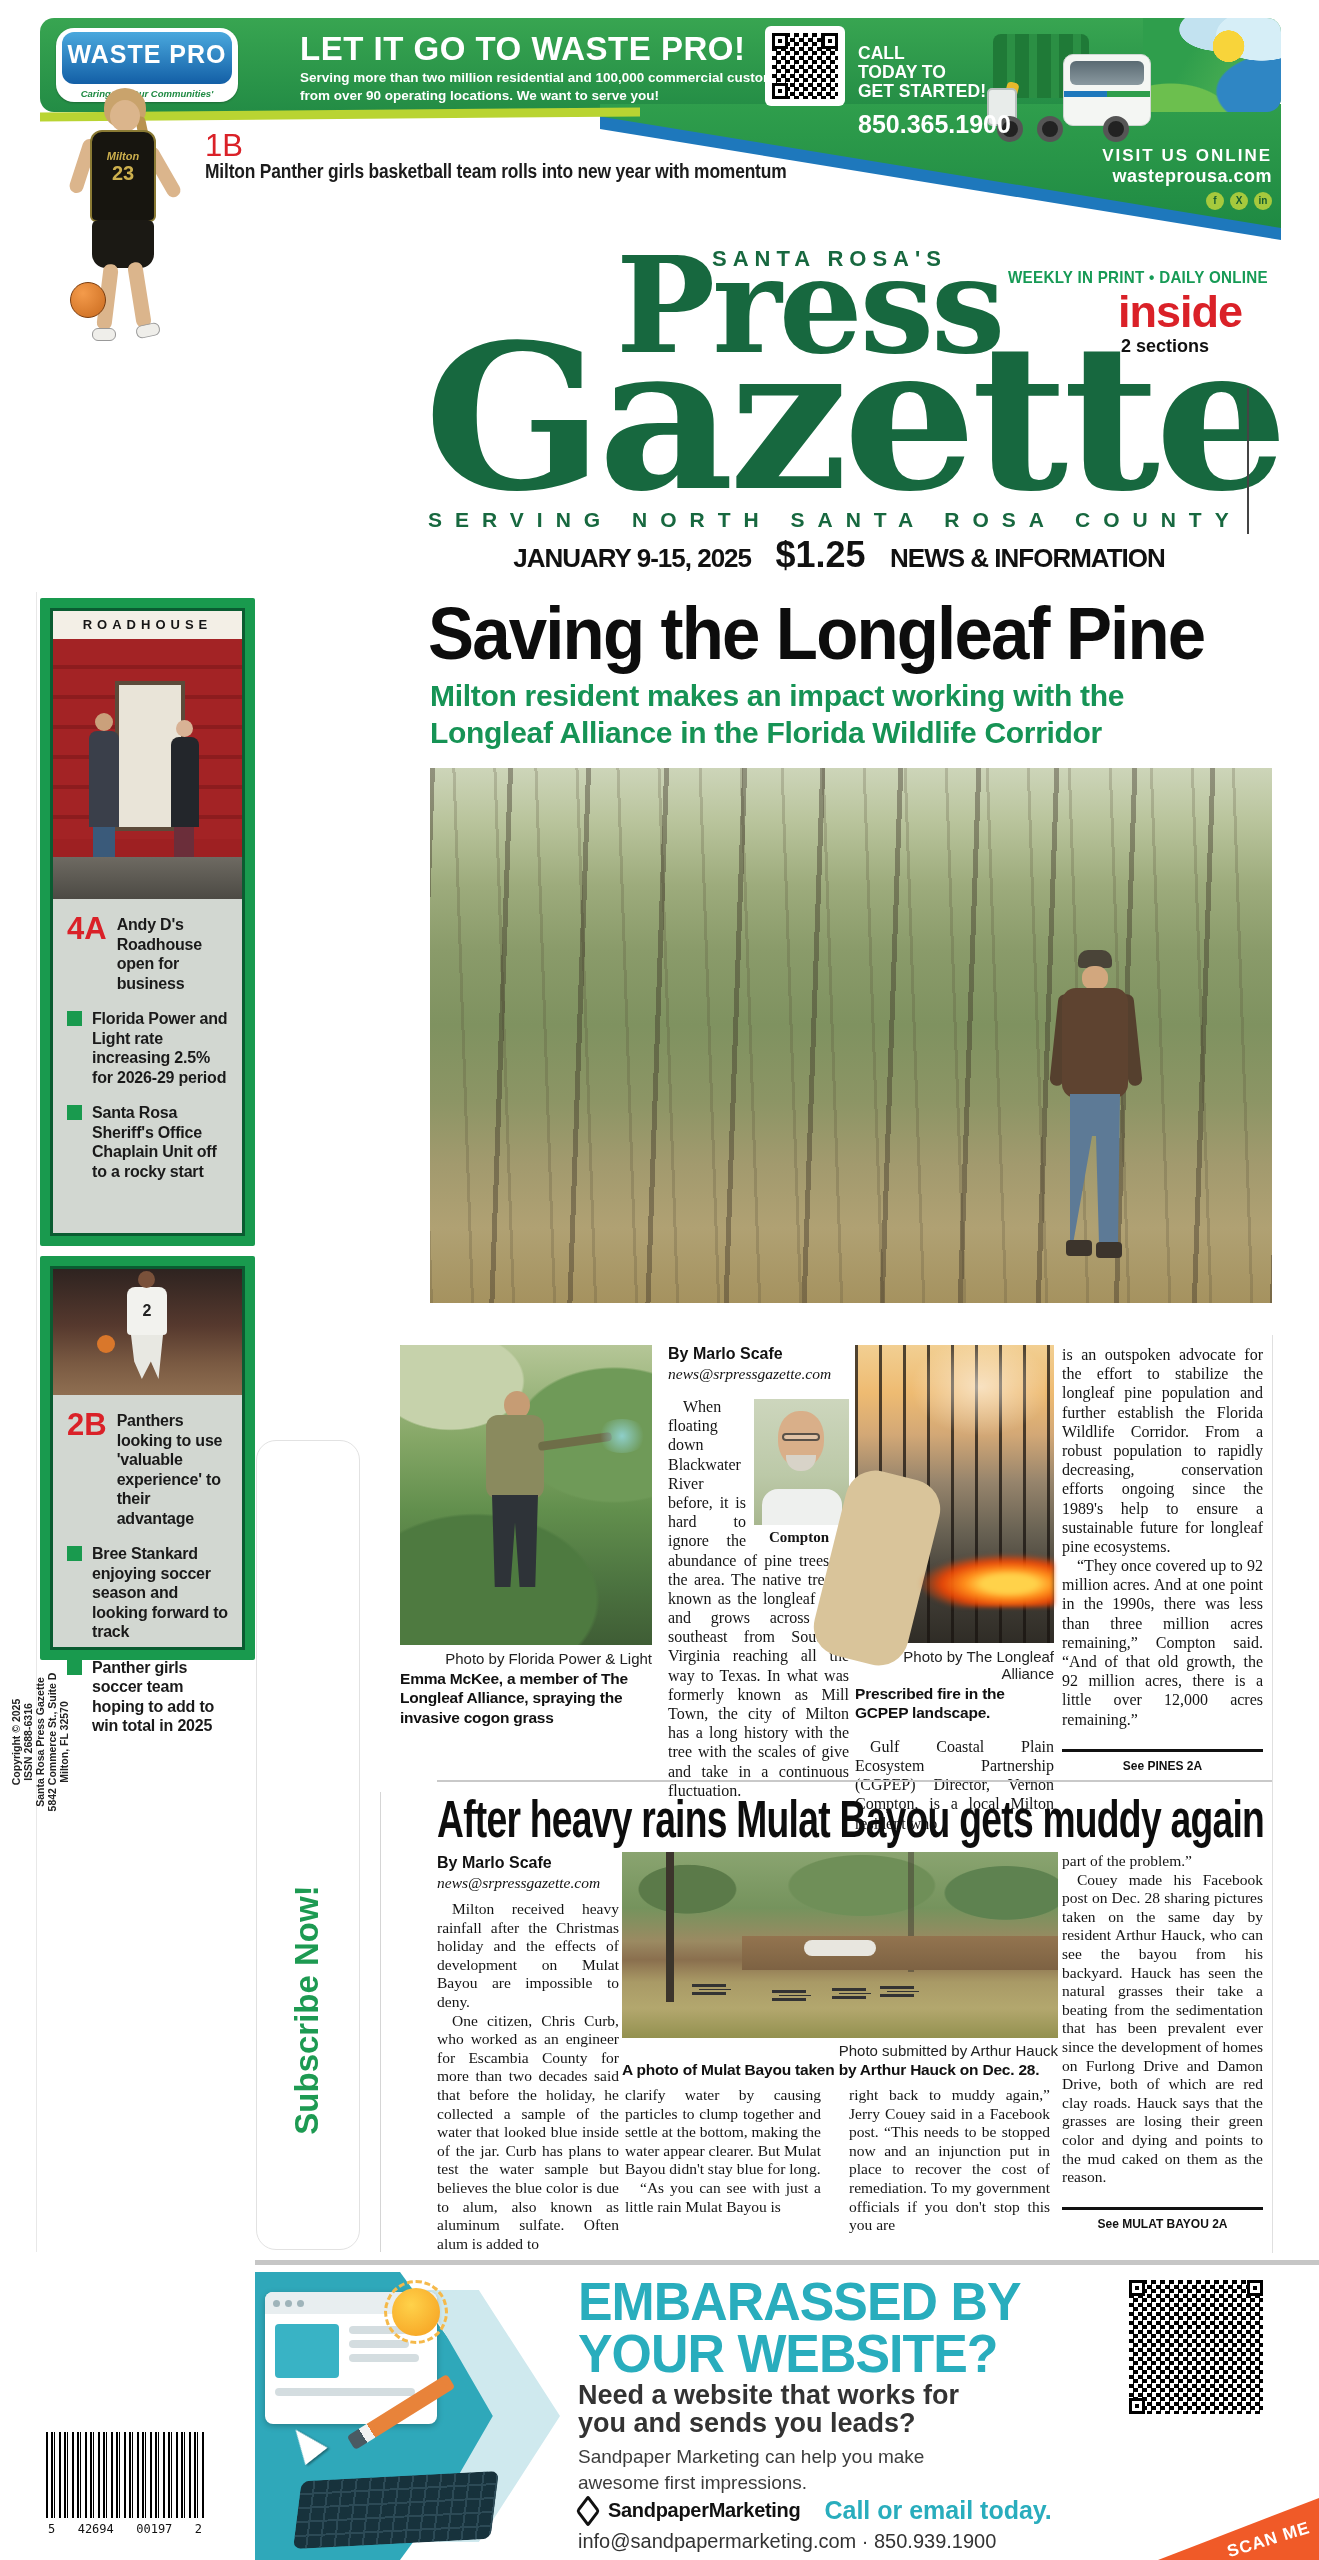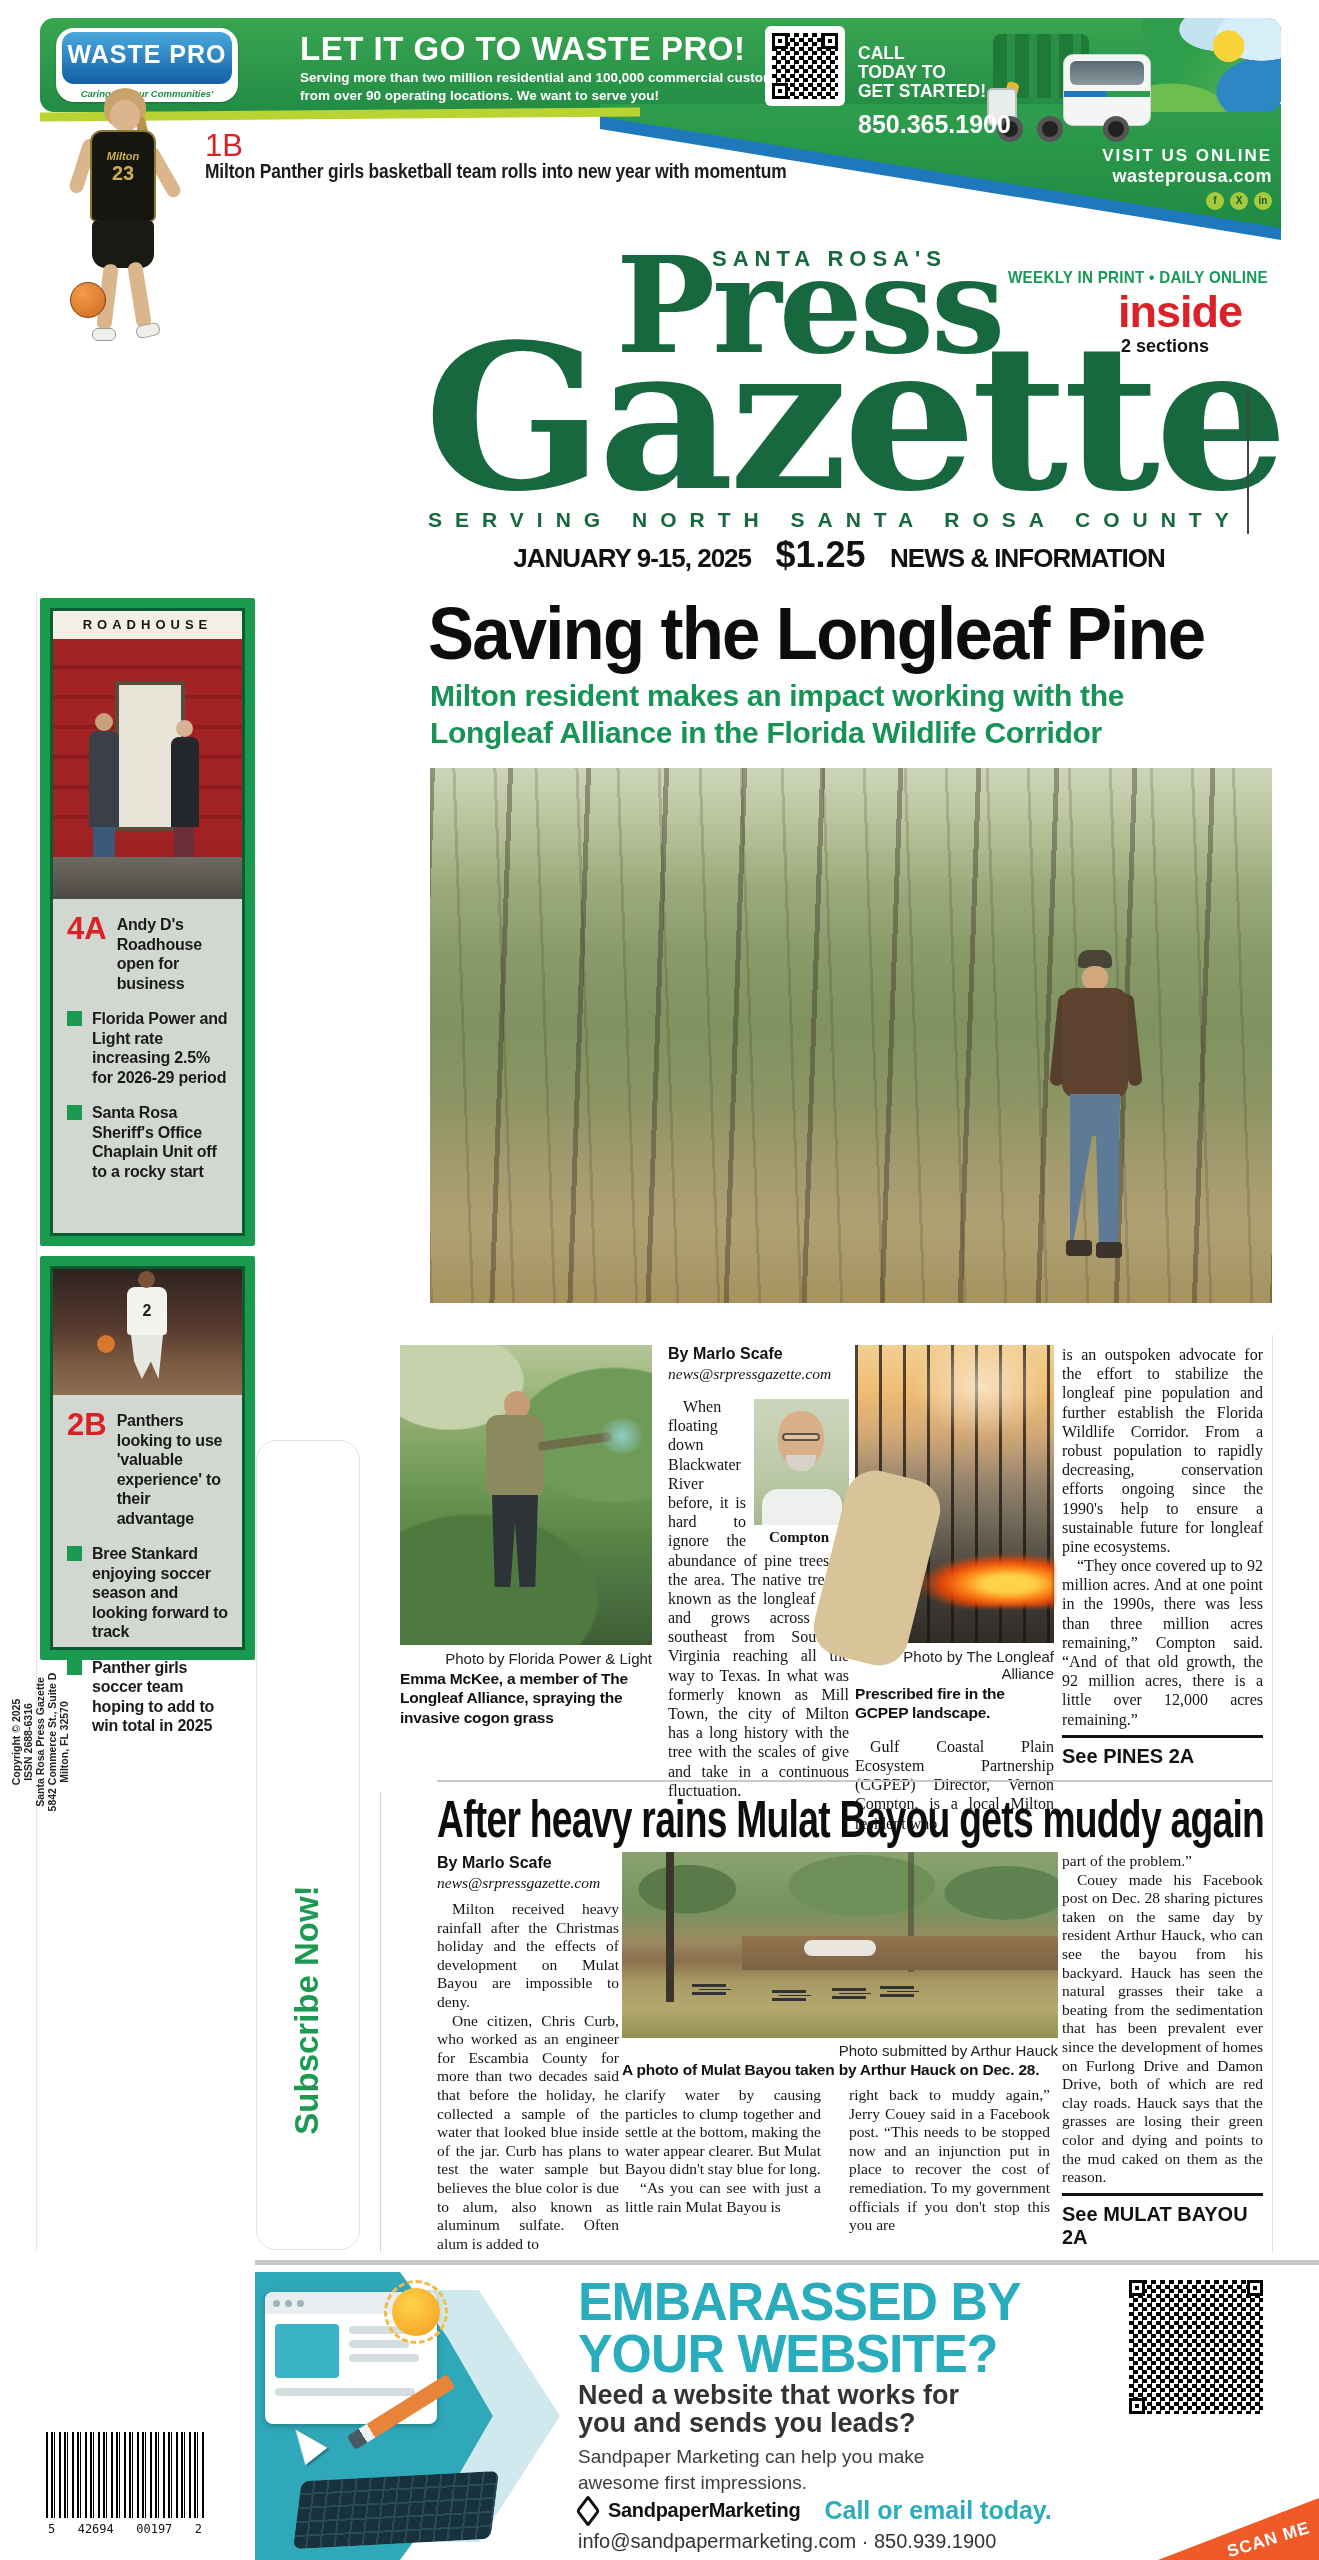--- a/index.html
+++ b/index.html
@@ -197,21 +197,21 @@
   .hs-label{font-weight:700;font-size:15px;margin-top:3px;}
   .fire-photo{position:relative;width:199px;height:298px;
     background:
      repeating-linear-gradient(90deg,rgba(25,20,16,.75) 0 3px,transparent 3px 24px),
      linear-gradient(180deg,#f2cf92 0%,#eebb72 16%,#d3a876 30%,#96846c 46%,#6a6354 62%,#46423a 78%,#2f2c26 100%);}
   .fire-road{position:absolute;left:-26px;bottom:-20px;width:96px;height:190px;background:#d9c49a;transform:rotate(14deg);border-radius:30px;}
   .fire-band{position:absolute;right:0;bottom:36px;width:150px;height:58px;filter:blur(2px);
     background:radial-gradient(90px 30px at 70% 60%,#ffd24a 0 30%,#ff8c1a 50%,rgba(255,70,0,.85) 75%,rgba(120,30,0,0));}
   .fire-smoke{position:absolute;left:30px;top:0;width:160px;height:140px;
     background:radial-gradient(100px 70px at 60% 30%,rgba(255,255,255,.55),rgba(255,255,255,0) 70%);}
-  .jump{border-top:3px solid #111;margin-top:6px;padding-top:7px;text-align:left;font-weight:800;font-size:20px;}
+  .jump{border-top:3px solid #111;margin-top:20px;padding-top:7px;text-align:center;font-weight:800;font-size:12px;}
 
   
   .hr1{left:437px;top:1780px;width:836px;height:2px;background:#c9c9c9;}
   .vline-l{left:380px;top:1792px;width:1px;height:460px;background:#d5d5d5;}
   .vline-r{left:1272px;top:1335px;width:1px;height:918px;background:#e0e0e0;}
   .s2-headline{left:437px;top:1790px;font-weight:800;font-size:51px;letter-spacing:-1px;color:#0d0d0d;
     transform:scaleX(.73);transform-origin:left top;white-space:nowrap;}
   .s2-by{left:437px;top:1854px;width:190px;}
   .s2-photo{left:622px;top:1852px;width:436px;height:186px;
     background:
@@ -480,21 +480,21 @@
       <div class="fire-smoke"></div>
       <div class="fire-road"></div>
       <div class="fire-band"></div>
     </div>
     <div class="credit cap-credit">Photo by The Longleaf Alliance</div>
     <div class="cap-text">Prescribed fire in the GCPEP landscape.</div>
     <p class="bt first indent">Gulf Coastal Plain Ecosystem Partnership (CGPEP) Director, Vernon Compton, is a local Milton resident who</p>
   </div>
 
   <div class="col s1c4">
-    <p class="bt">is an outspoken advocate for the effort to stabilize the longleaf pine population and further establish the Florida Wildlife Corridor. From a robust population to rapidly decreasing, conservation efforts ongoing since the 1990's help to ensure a sustainable future for longleaf pine ecosystems.</p>
+    <p class="bt">is an outspoken advocate for the effort to stabilize the longleaf pine population and further establish the Florida Wildlife Corridor. From a robust population to rapidly decreasing, conservation efforts ongoing since the 1989's help to ensure a sustainable future for longleaf pine ecosystems.</p>
     <p class="bt indent">“They once covered up to 92 million acres. And at one point in the 1990s, there was less than three million acres remaining,” Compton said. “And of that old growth, the 92 million acres, there is a little over 12,000 acres remaining.”</p>
     <div class="jump">See PINES 2A</div>
   </div>
 
   <div class="abs hr1"></div>
   <div class="abs vline-l"></div>
   <div class="abs vline-r"></div>
 
   <div class="abs s2-headline">After heavy rains Mulat Bayou gets muddy again</div>
   <div class="abs s2-by">

